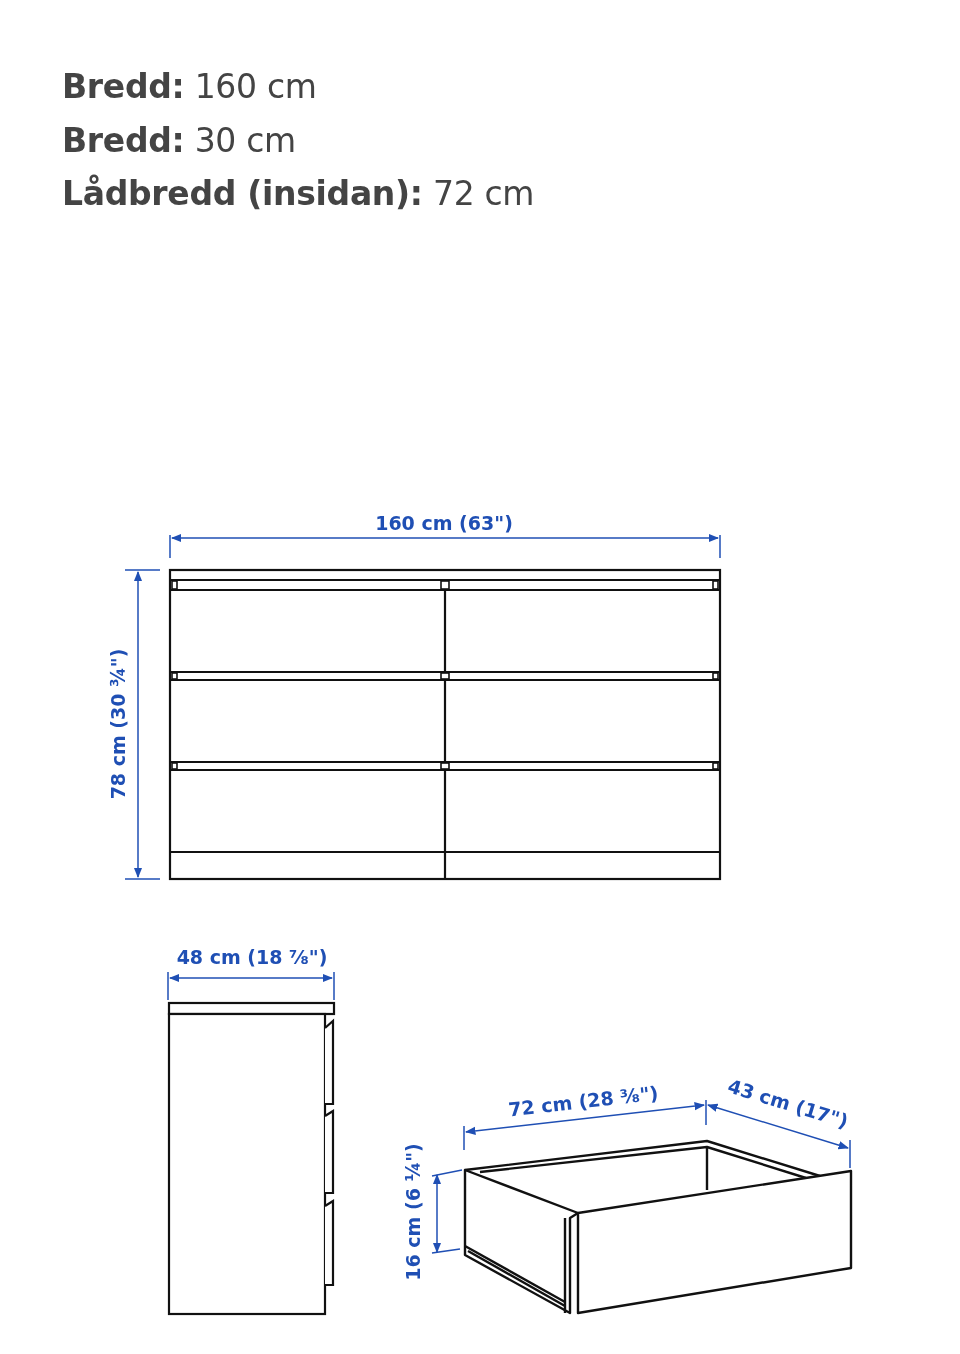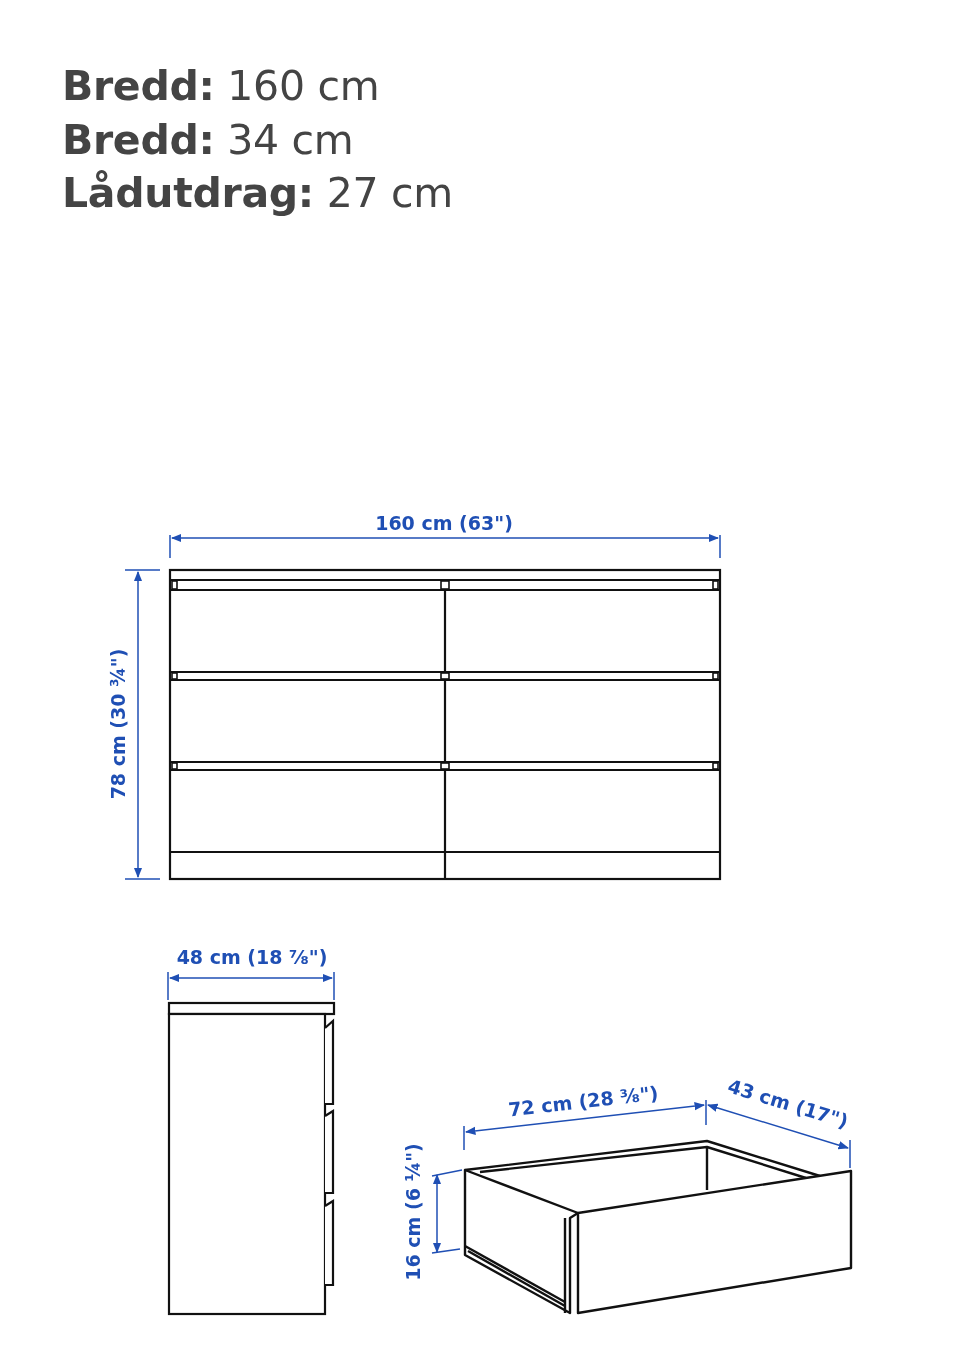--- a/index.html
+++ b/index.html
@@ -18,21 +18,21 @@
       position: absolute;
       left: 62px;
       top: 60px;
       margin: 0;
       padding: 0;
       list-style: none;
     }
     .spec-row {
       height: 53.7px;
       line-height: 53.7px;
-      font-size: 41px;
+      font-size: 33px;
       color: #444444;
       white-space: nowrap;
       letter-spacing: -0.3px;
     }
     .spec-label {
       font-weight: bold;
       color: #444444;
     }
     .spec-value {
       font-weight: normal;
@@ -52,25 +52,25 @@
 </head>
 <body>
 
 <ul class="specs">
   <li class="spec-row">
     <span class="spec-label">Bredd:</span>
     <span class="spec-value">160 cm</span>
   </li>
   <li class="spec-row">
     <span class="spec-label">Bredd:</span>
-    <span class="spec-value">34 cm</span>
+    <span class="spec-value">30 cm</span>
   </li>
   <li class="spec-row">
-    <span class="spec-label">Lådutdrag:</span>
-    <span class="spec-value">27 cm</span>
+    <span class="spec-label">Lådbredd (insidan):</span>
+    <span class="spec-value">72 cm</span>
   </li>
 </ul>
 
 <svg class="drawing" width="960" height="1354" viewBox="0 0 960 1354" xmlns="http://www.w3.org/2000/svg">
   <defs>
     <marker id="arr" viewBox="0 0 10 10" refX="9" refY="5" markerWidth="7" markerHeight="7" orient="auto-start-reverse">
       <path d="M0,1 L10,5 L0,9 z" fill="#1f4fb4"></path>
     </marker>
   </defs>
 

